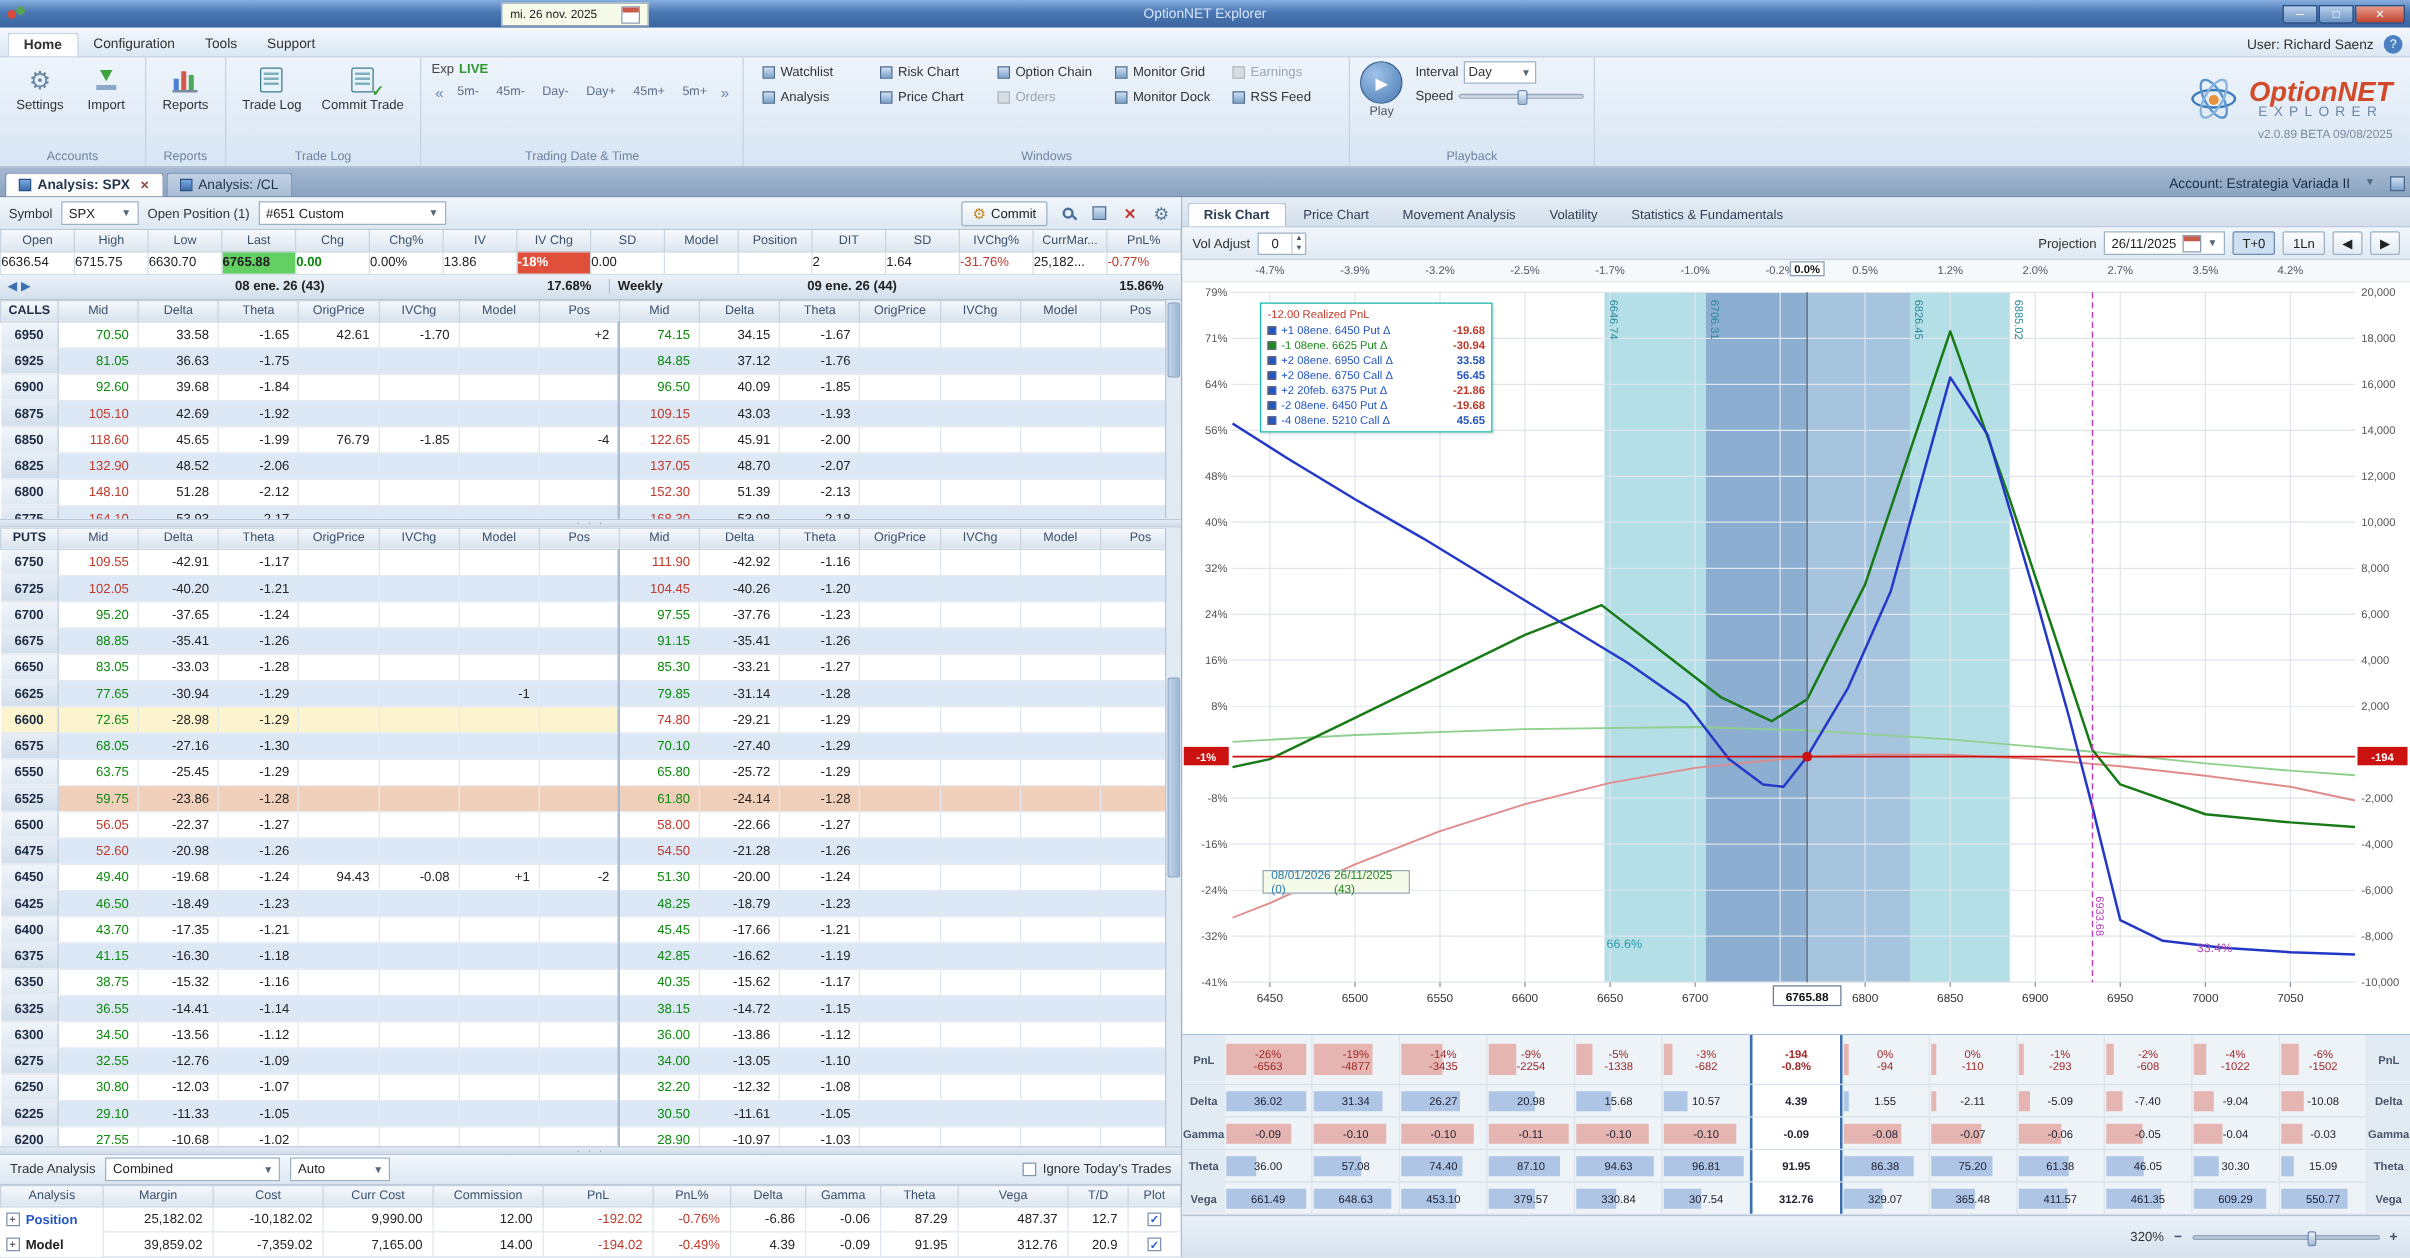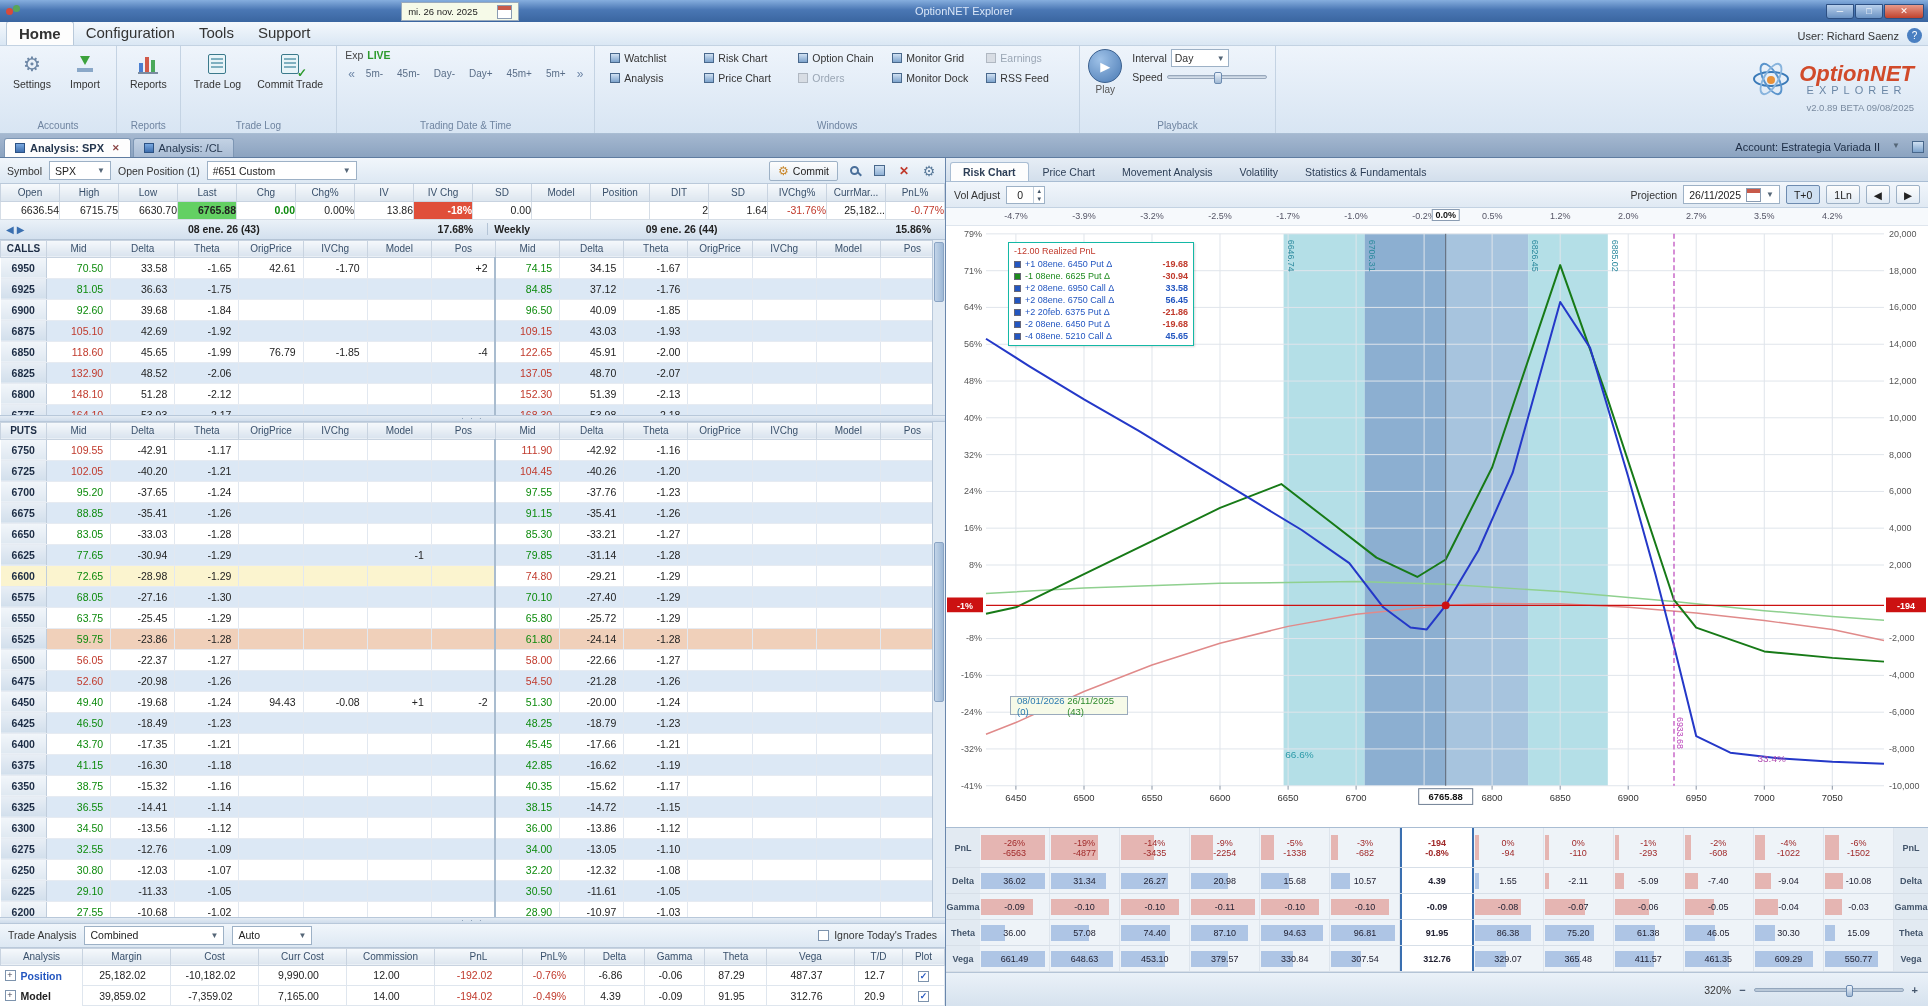--- a/index.html
+++ b/index.html
@@ -10,21 +10,21 @@
 .titlebar{height:22px;background:linear-gradient(#86aede,#4a77b4 45%,#3a65a0);display:flex;align-items:center;padding:0 4px;position:relative}
 .appicon{width:14px;height:14px;margin-left:2px;position:relative}
 .appicon:before{content:"";position:absolute;width:7px;height:7px;border-radius:50%;background:#d84a3a;left:0;top:4px}
 .appicon:after{content:"";position:absolute;width:7px;height:7px;border-radius:50%;background:#58a558;right:0;top:1px}
 .titletext{position:absolute;left:0;right:0;text-align:center;color:#d9e6f8;font-size:11px}
 .winbtns{margin-left:auto;display:flex;gap:1px;z-index:2}
 .winbtn{width:28px;height:15px;border:1px solid #2c4f82;border-radius:0 0 3px 3px;background:linear-gradient(#b9d0ec,#6b93c4);color:#fff;font-size:9px;line-height:13px;text-align:center}
 .winbtn.close{background:linear-gradient(#e89a8a,#c0432e);width:40px}
 
 .menubar{height:24px;background:linear-gradient(#f4f8fc,#dae7f4);display:flex;align-items:flex-end;padding:0 6px;border-bottom:1px solid #c3d2e2}
-.menuitem{padding:3px 12px;font-size:15px;color:#333;border-radius:3px 3px 0 0}
+.menuitem{padding:3px 12px;font-size:11px;color:#333;border-radius:3px 3px 0 0}
 .menuitem.active{background:#fdfdfd;border:1px solid #b9c9da;border-bottom:none;font-weight:bold}
 .menuspacer{flex:1}
 .userlabel{font-size:11px;color:#333;margin:0 8px 3px 0}
 .helpicon{width:15px;height:15px;border-radius:50%;background:#4a7fc1;color:#fff;font-size:10px;text-align:center;line-height:15px;margin-bottom:2px}
 
 .ribbon{height:88px;background:linear-gradient(#eef4fb,#d8e5f3);display:flex;border-bottom:1px solid #a9bdd3}
 .rgroup{display:flex;flex-direction:column;border-right:1px solid #c4d3e3;padding:3px 8px 1px;position:relative}
 .rgroup .grouplabel{margin-top:auto;text-align:center;color:#6f84a0;font-size:10px;padding:1px 0}
 .rbody{display:flex;gap:6px;align-items:flex-start}
 .bigbtn{display:flex;flex-direction:column;align-items:center;gap:2px;padding:3px 5px;border-radius:3px;min-width:46px}
@@ -96,21 +96,21 @@
 .minigear{color:#c8862a;font-size:12px}
 .tbicon{width:18px;height:18px;display:flex;align-items:center;justify-content:center;border:1px solid transparent;border-radius:2px}
 .magicon{width:9px;height:9px;border:2px solid #4a6f9a;border-radius:50%;position:relative}
 .magicon:after{content:"";position:absolute;width:5px;height:2px;background:#4a6f9a;right:-5px;bottom:-2px;transform:rotate(45deg)}
 .gridicon{width:11px;height:11px;background:linear-gradient(#cfe0f2,#8fb0d4);border:1px solid #49688c}
 .redx{color:#c0392b;font-weight:bold;font-size:12px}
 .smallgear{color:#5a7a9a;font-size:14px}
 
 .qtable{width:100%;border-collapse:collapse;table-layout:fixed;flex:none}
 .qtable th{height:17px;font-size:10px;font-weight:normal;color:#39506b;background:linear-gradient(#f6f9fc,#dde6ef);border:1px solid #c8d3e0;border-top:none}
-.qtable td{height:18px;font-size:10.5px;text-align:right;border:1px solid #d5dde6;background:#fff}
+.qtable td{height:18px;font-size:10.5px;text-align:left;border:1px solid #d5dde6;background:#fff}
 td.lastbg{background:#63d063;font-weight:bold}
 td.grntxt{color:#0c8a0c;font-weight:bold}
 td.ivchg{background:#e04f3a;color:#fff;font-weight:bold}
 td.redtxt{color:#c0392b}
 
 .chainhdr{height:20px;display:flex;align-items:center;background:linear-gradient(#eaf1f8,#d3e0ee);border-bottom:1px solid #b4c4d6;font-size:10.5px;flex:none}
 .chainnav{display:flex;gap:3px;padding:0 6px;color:#3a6fb0;font-size:10px}
 .chseg{flex:1;display:flex;align-items:center;position:relative}
 .chseg .title{position:absolute;left:0;right:70px;text-align:center;font-weight:bold;color:#222}
 .chseg .ivpct{margin-left:auto;padding-right:14px;font-weight:bold;color:#222}
@@ -133,21 +133,21 @@
 .vscroll{position:absolute;right:0;top:0;bottom:0;width:13px;background:#e2ebf4;border-left:1px solid #b8c8da}
 .vthumb{position:absolute;left:1px;right:1px;border-radius:2px;background:linear-gradient(90deg,#c2d4e8,#9db8d6);border:1px solid #8aa4c4}
 .splitbar{height:7px;background:linear-gradient(#e4ecf4,#cfdceb);border-top:1px solid #b8c8da;border-bottom:1px solid #b8c8da;text-align:center;color:#7a90aa;font-size:8px;line-height:5px;letter-spacing:2px;flex:none}
 
 .tabar{height:24px;display:flex;align-items:center;gap:8px;padding:0 8px;background:linear-gradient(#f1f6fb,#dde8f3);border-bottom:1px solid #bac9da;flex:none}
 .cbox{width:11px;height:11px;border:1px solid #7d93ad;background:#fff;display:flex;align-items:center;justify-content:center;font-size:9px;color:#2356c0;font-weight:bold}
 .ignore{margin-left:auto;display:flex;align-items:center;gap:5px;font-size:10.5px;color:#333}
 
 .antable{width:100%;border-collapse:collapse;table-layout:fixed;flex:none}
 .antable th{height:17px;font-size:10px;font-weight:normal;color:#39506b;background:linear-gradient(#f6f9fc,#dde6ef);border:1px solid #c8d3e0}
-.antable td{height:20px;font-size:10.5px;text-align:center;padding-right:8px;border:1px solid #dfe6ee;background:#fff}
+.antable td{height:20px;font-size:10.5px;text-align:right;padding-right:8px;border:1px solid #dfe6ee;background:#fff}
 .antable td.namecell{text-align:left;padding-left:4px;display:flex;align-items:center;gap:5px;border:none;height:20px}
 .expander{width:11px;height:11px;border:1px solid #7d93ad;background:#fff;font-size:9px;line-height:9px;text-align:center;color:#445}
 .posname{color:#2356c0;font-weight:bold}
 .modname{color:#222;font-weight:bold}
 .redval{color:#c0392b}
 
 .rtabs{height:24px;display:flex;align-items:flex-end;background:linear-gradient(#e6edf5,#d3dfec);border-bottom:1px solid #a9bdd3;padding:0 4px;flex:none}
 .rtab{padding:3px 12px;font-size:10.5px;color:#2c3e56;border:1px solid transparent;border-bottom:none;border-radius:3px 3px 0 0;margin-right:1px}
 .rtab.active{background:#fdfdfd;border-color:#a9bdd3;font-weight:bold}
 .rcontrols{height:26px;display:flex;align-items:center;gap:6px;padding:0 8px;background:linear-gradient(#f1f6fb,#e0e9f3);border-bottom:1px solid #c3d2e2;flex:none}

